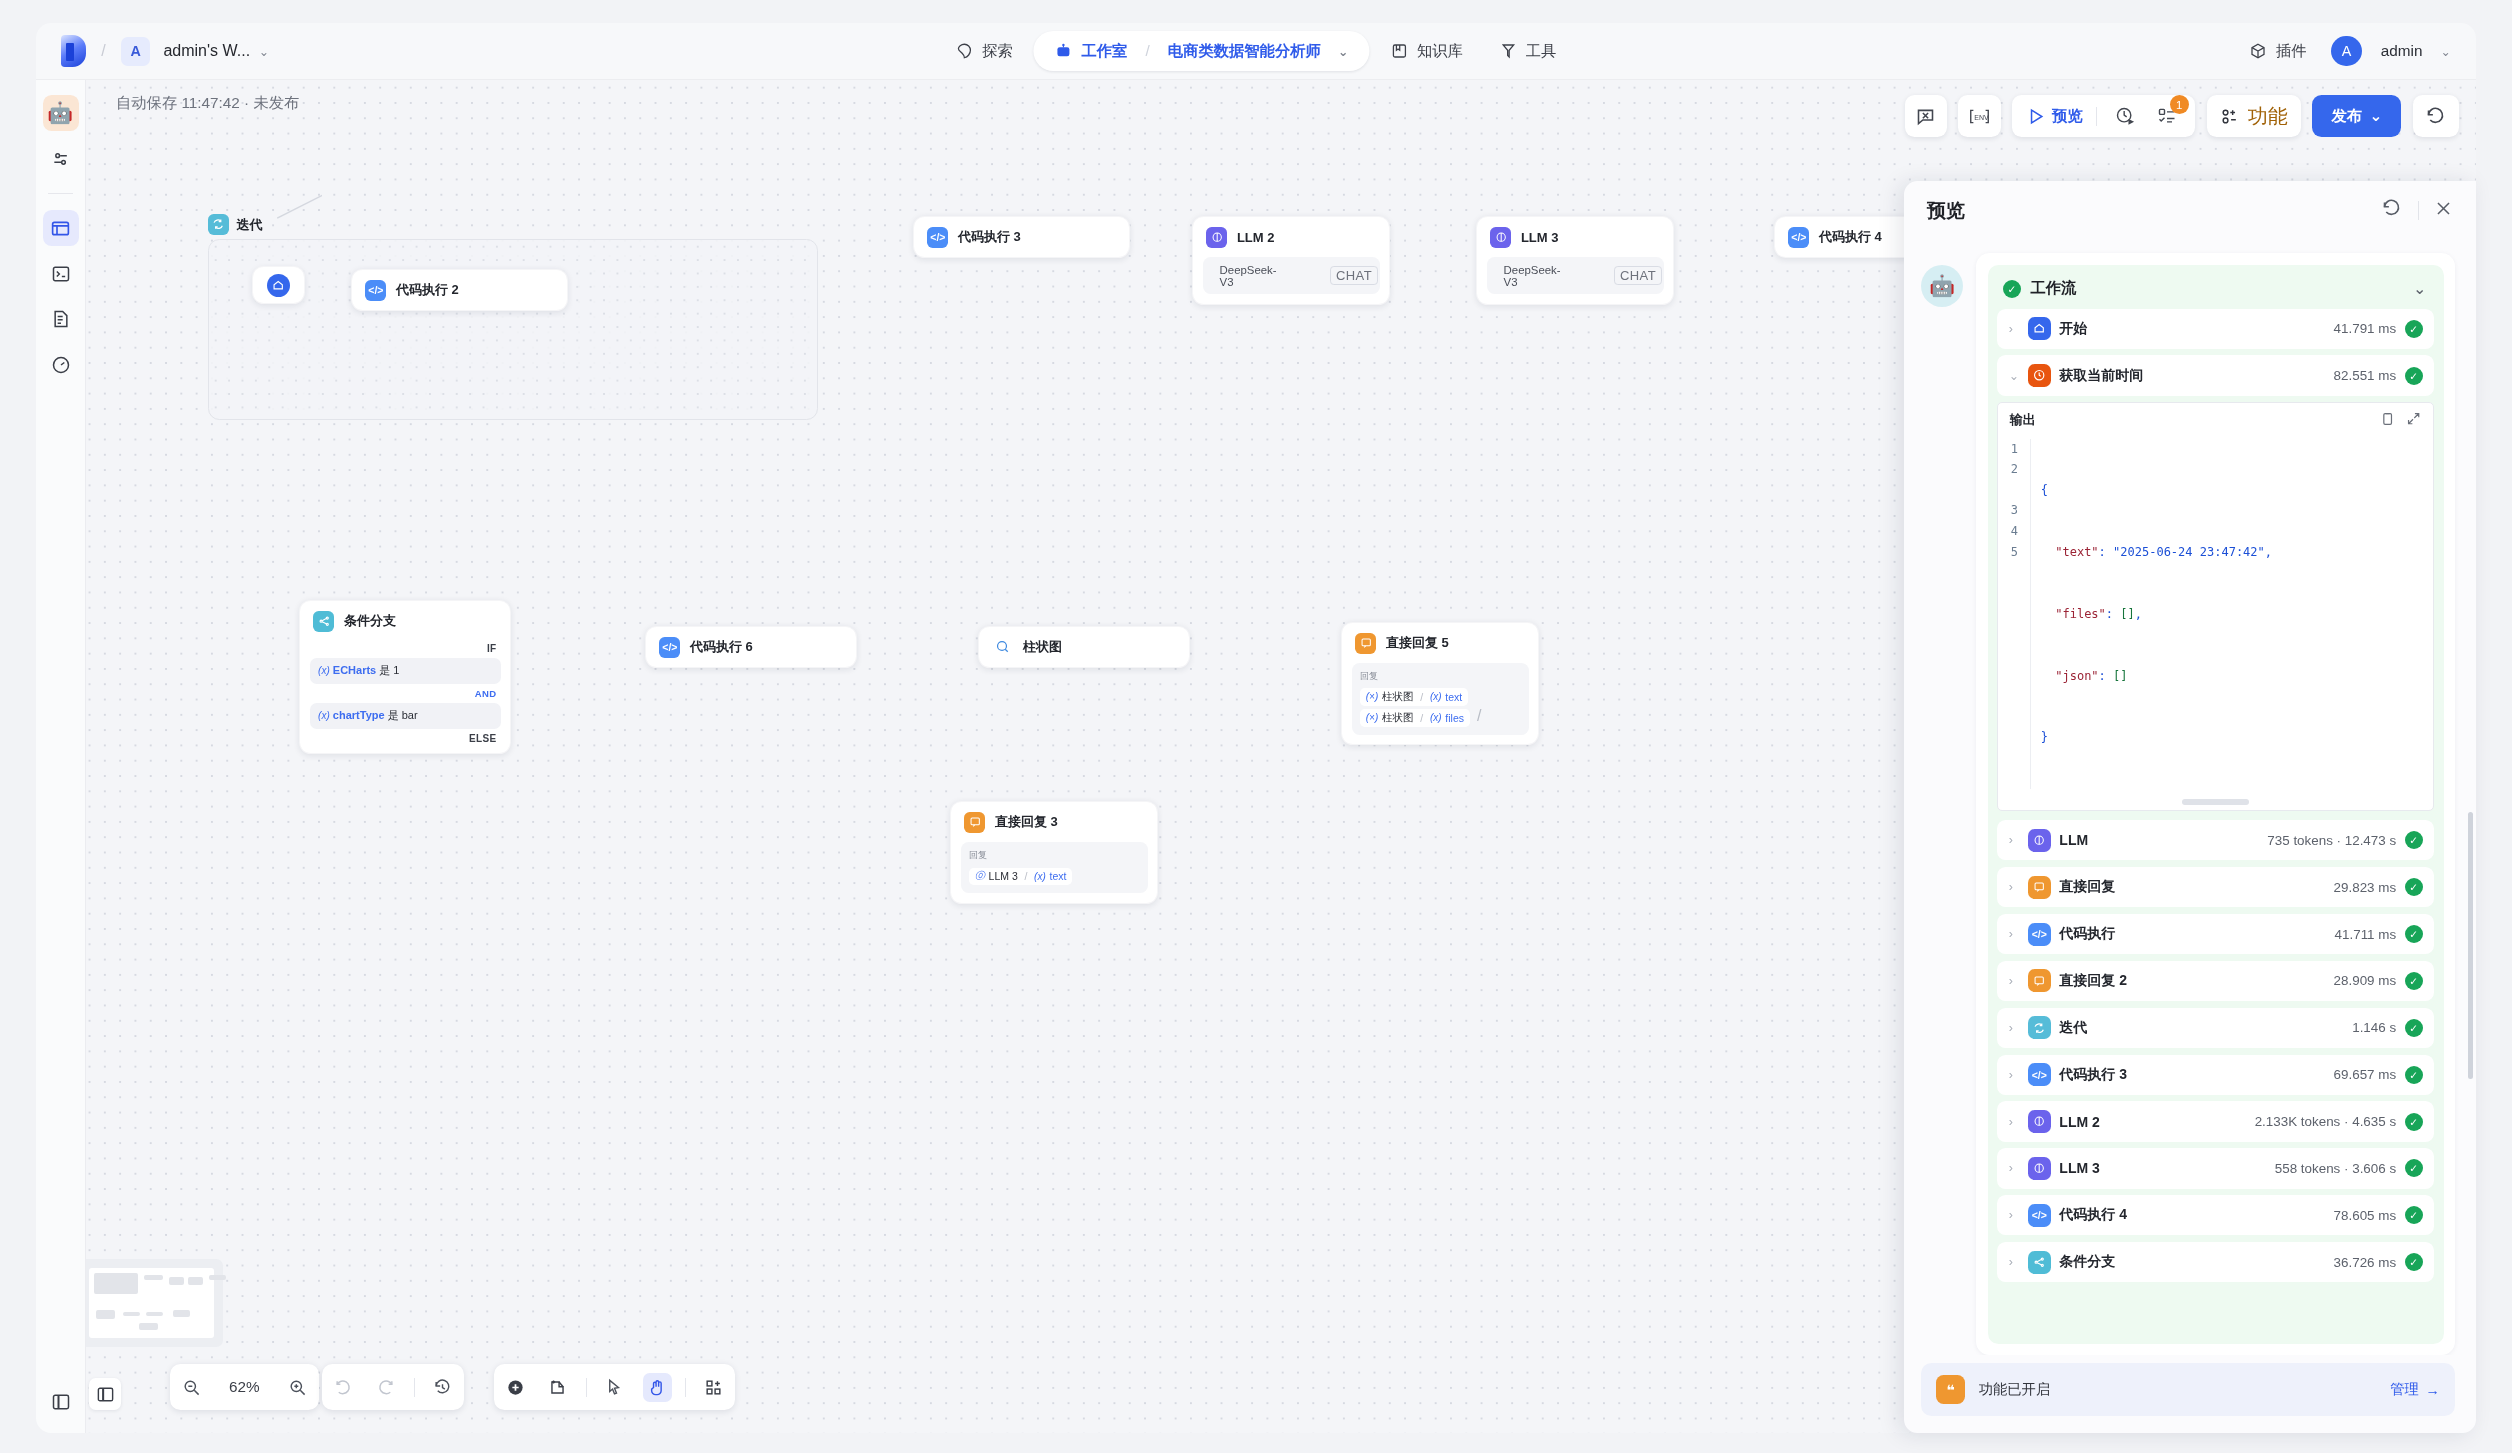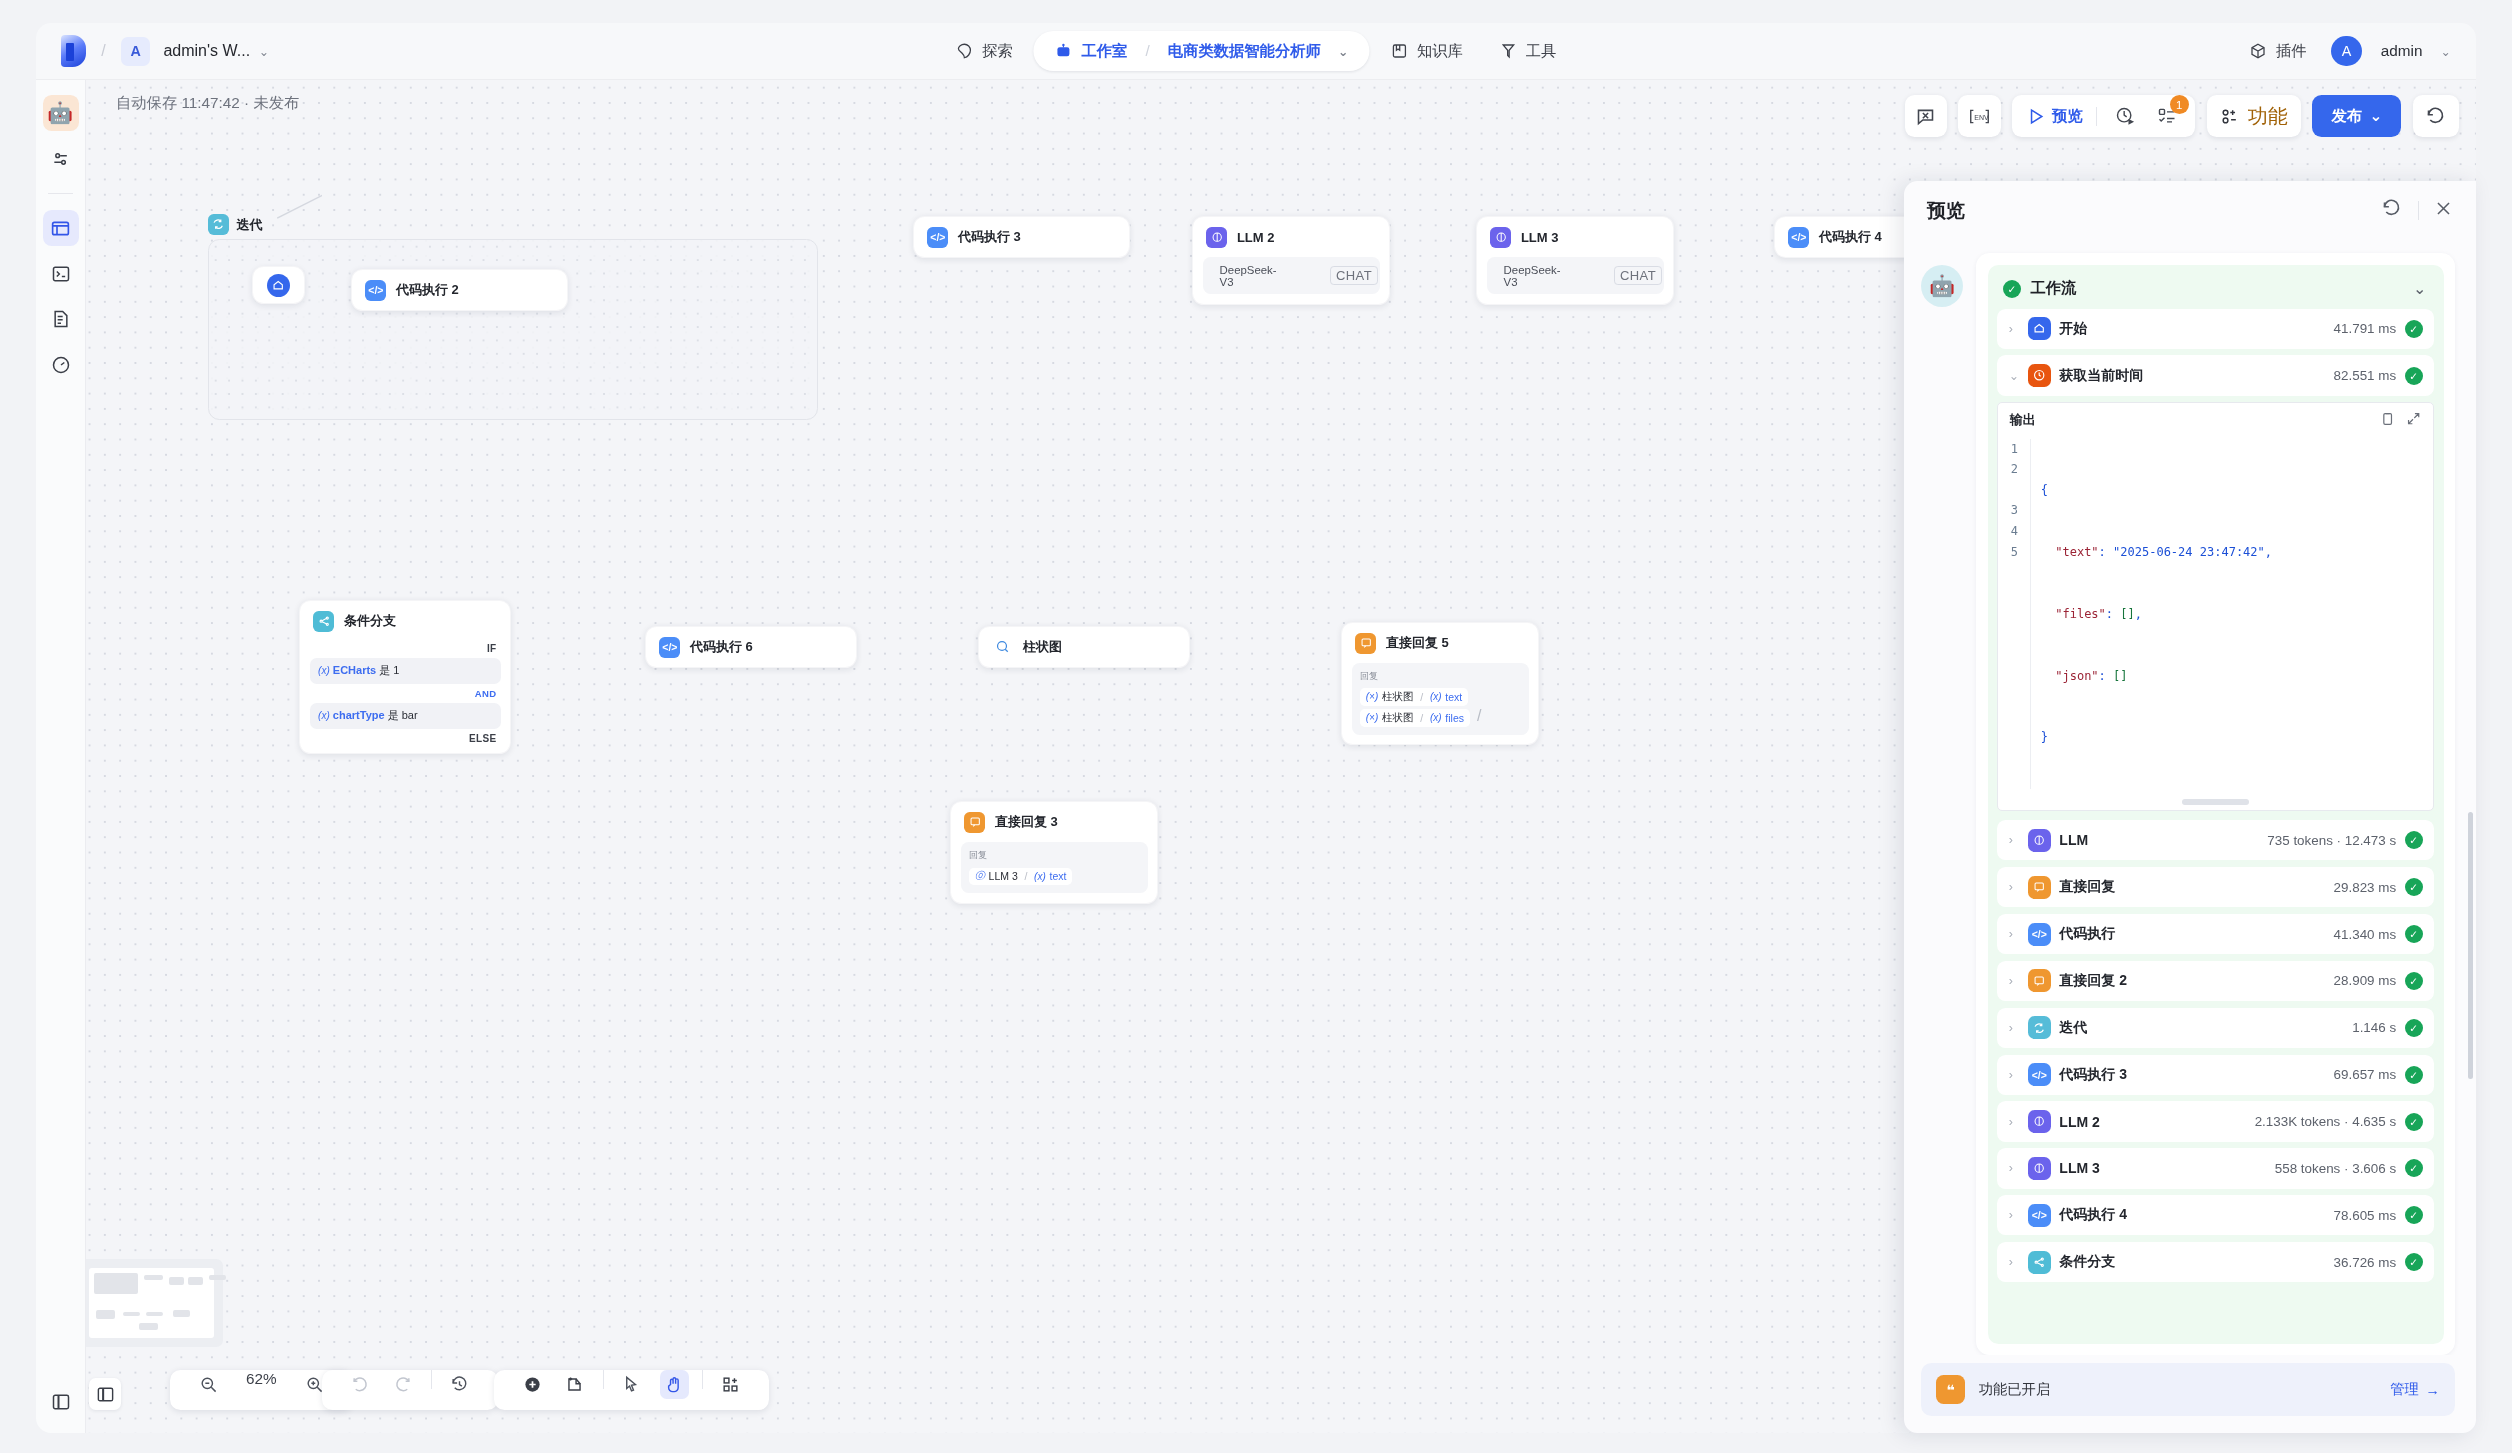--- a/index.html
+++ b/index.html
@@ -175,23 +175,23 @@
   
   .minimap {
     position:absolute; left:44px; bottom:86px; width:143px; height:88px;
     background:#eceef2; border-radius:6.7px; padding:8.6px;
   }
   .minimap-inner { width:100%; height:100%; background:#fff; border-radius:2.9px; position:relative; }
   .mm { position:absolute; background:#e2e4e9; border-radius:1.9px; }
 
   
   .tbar {
-    position:absolute; bottom:23px; height:40px;
-    background:#fff; border-radius:10.5px; display:flex; 
-    box-shadow: 0 1.9px 6.7px rgba(22,30,60,.10); padding: 0 24px; gap:13.4px; z-index:30;
+    position:absolute; bottom:23px; height:46px;
+    background:#fff; border-radius:10.5px; display:flex; align-items:center;
+    box-shadow: 0 1.9px 6.7px rgba(22,30,60,.10); padding: 0 7px; gap:13.4px; z-index:30;
   }
   .tb-zoom { left:134px; }
   .tb-undo { left:286px; }
   .tb-tools { left:458px; }
   .tbtn { display:flex; align-items:center; justify-content:center; width:29px; height:29px;
           border-radius:6.7px; color:#4c515b; }
   .tbtn.sel { background:#e5e9fd; color:#3356e8; }
   .zoom-pct { font-size:15.3px; color:#3b3f48; min-width:50px; text-align:center; }
   .tb-div { width:1px; height:19px; background:#e4e6ec; }
   .panel-toggle {
@@ -907,21 +907,21 @@
                   </svg>
                 </div>
                 <span class="step-name">直接回复</span>
                 <span class="step-meta">29.823 ms</span>
                 <div class="ok">✓</div>
               </div>
               <div class="step">
                 <span class="step-chev">›</span>
                 <div class="step-ic ic-code">&lt;/&gt;</div>
                 <span class="step-name">代码执行</span>
-                <span class="step-meta">41.340 ms</span>
+                <span class="step-meta">41.711 ms</span>
                 <div class="ok">✓</div>
               </div>
               <div class="step">
                 <span class="step-chev">›</span>
                 <div class="step-ic ic-reply">
                   <svg width="12.4" height="12.4" viewBox="0 0 24 24" fill="none" stroke="#fff" stroke-width="2">
                     <rect x="4" y="4" width="16" height="13" rx="2"></rect>
                     <path d="M8 20l3-3"></path>
                   </svg>
                 </div>

